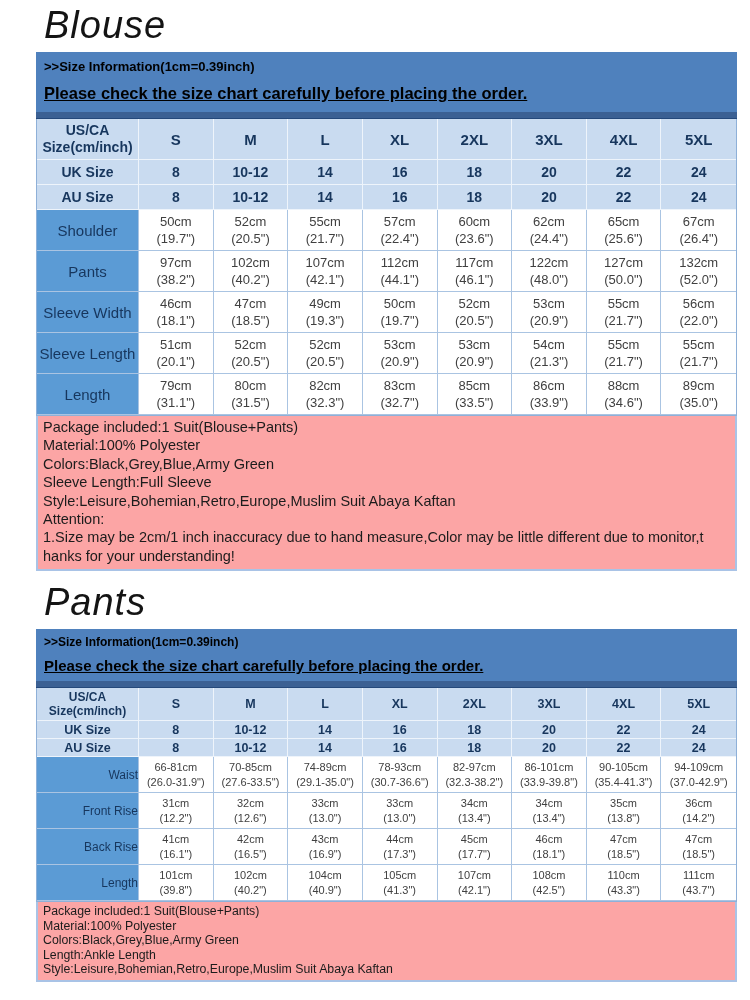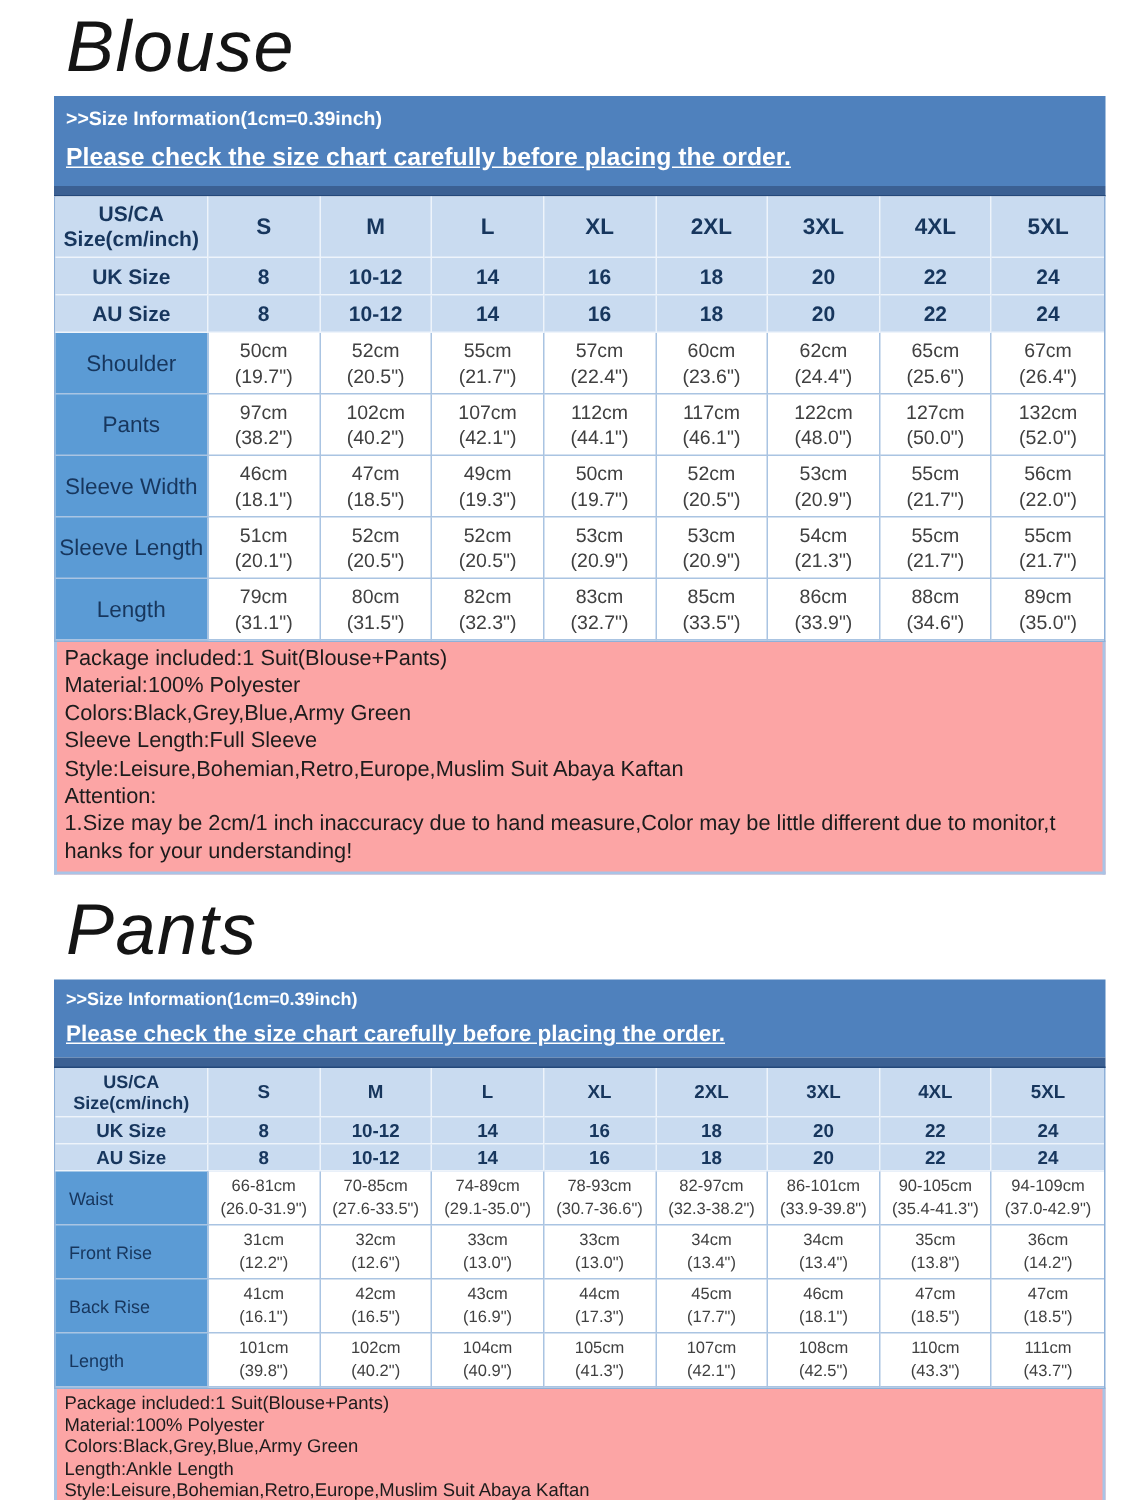--- a/index.html
+++ b/index.html
@@ -4,26 +4,26 @@
 <style>
   html,body { margin:0; padding:0; background:#fff; }
   .page {
     width:750px; height:1000px; background:#fff; overflow:hidden;
     font-family:"Liberation Sans", sans-serif; color:#222;
     position:relative;
   }
   .content { margin-left:36px; width:701px; }
 
   .sec-title {
-    font-style:italic; font-size:48px; color:#141414;
+    font-style:italic; font-size:38px; color:#141414;
     padding:4px 0 5px 8px; letter-spacing:1px;
   }
   .sec-pants { margin-top:6px; }
 
-  .banner { background:var(--banner-blue,#4f81bd); color:#ffffff; }
+  .banner { background:var(--banner-blue,#4f81bd); color:#000000; }
   .sec-blouse .banner { padding:7px 8px 9px; }
   .sec-pants  .banner { padding:6px 8px 7px; }
   .banner .b1 { font-weight:bold; }
   .banner .b2 { font-weight:bold;text-decoration:underline; }
   .sec-blouse .b1 { font-size:13px;  margin-bottom:10px; }
   .sec-blouse .b2 { font-size:16.5px; }
   .sec-pants  .b1 { font-size:12px;  margin-bottom:8px; }
   .sec-pants  .b2 { font-size:15px; }
 
   .dark-strip { height:6px; background:var(--banner-divider,#3b6093);
@@ -52,21 +52,21 @@
   .sec-blouse td.hdr.szcol { font-size:15px; }
   .sec-blouse .size-row td { height:24px; font-size:14px; }
   .sec-blouse .measure-row td { height:40px; }
   .sec-blouse .label-cell { font-size:15px; }
   .sec-blouse td.data { font-size:13px; line-height:17.5px; }
 
   .sec-pants td.corner { font-size:12px; height:32px; line-height:14px; }
   .sec-pants td.hdr.szcol { font-size:12.5px; }
   .sec-pants .size-row td { height:17px; font-size:12.5px; }
   .sec-pants .measure-row td { height:35px; }
-  .sec-pants .label-cell { font-size:12px; text-align:left; padding-left:9px; }
+  .sec-pants .label-cell { font-size:12px; text-align:right; padding-left:9px; }
   .sec-pants td.data { font-size:11px; line-height:14.5px; }
 
   .notes {
     border:2px solid var(--notes-border,#a9c3e6); border-top:none;
     color:#1c1c1c; background:#fca5a5;
   }
   .sec-blouse .notes { font-size:14.5px; line-height:18.4px; padding:2px 5px 4px; }
   .sec-pants  .notes { font-size:12.3px; line-height:14.5px; padding:2px 5px 3px; }
 </style>
 </head>

